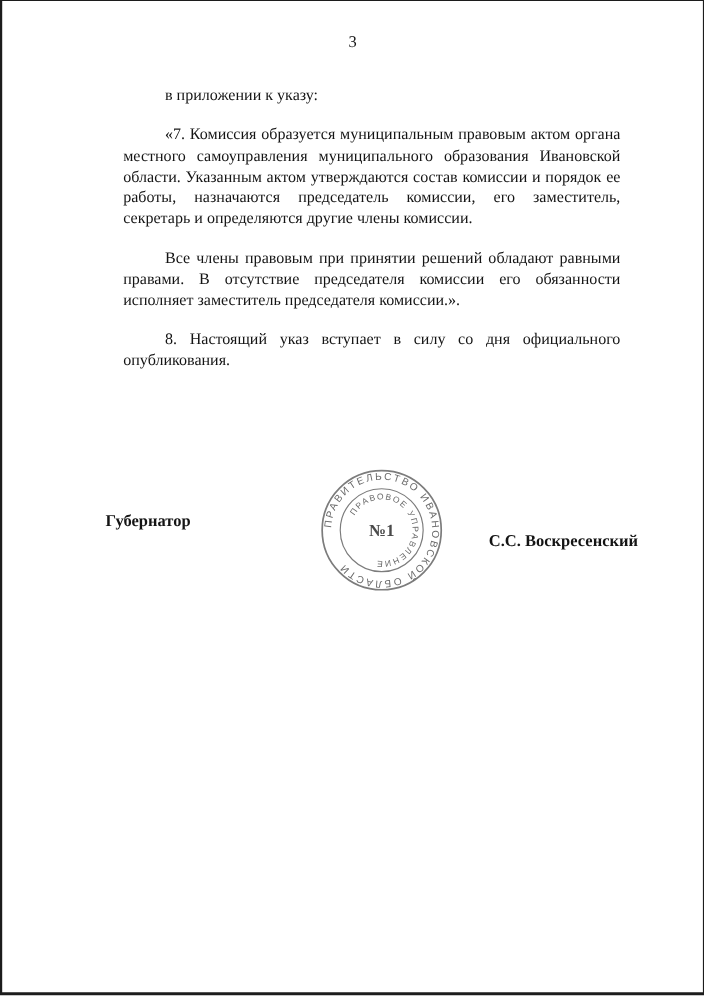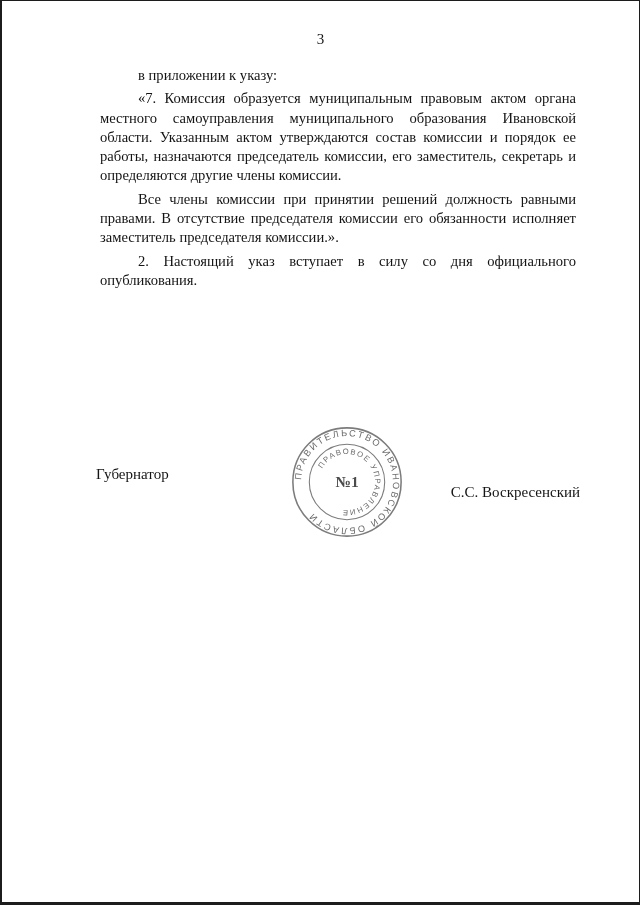--- a/index.html
+++ b/index.html
@@ -31,30 +31,30 @@
   .body-text {
     position: absolute;
     top: 61px;
     left: 94px;
     width: 484px;
     font-size: 14.6px;
     line-height: 19.3px;
     text-align: justify;
   }
   .body-text p {
-    margin: 4px;
+    margin: 16px;
     text-indent: 38px;
   }
   .signature-block {
     position: absolute;
     top: 464px;
     left: 94px;
     width: 484px;
     height: 42px;
-    font-weight: normal;
+    font-weight: bold;
     font-size: 15px;
     line-height: 19.5px;
   }
   .sig-left {
     position: absolute;
     left: 0;
     top: 0;
   }
   .sig-name {
     position: absolute;
@@ -90,22 +90,22 @@
 </head>
 <body>
 
 <div class="page">
 
   <div class="page-number">3</div>
 
   <div class="body-text">
     <p>в приложении к указу:</p>
     <p>«7. Комиссия образуется муниципальным правовым актом органа местного самоуправления муниципального образования Ивановской области. Указанным актом утверждаются состав комиссии и порядок ее работы, назначаются председатель комиссии, его заместитель, секретарь и определяются другие члены комиссии.</p>
-    <p>Все члены комиссии при принятии решений должность равными правами. В отсутствие председателя комиссии его обязанности исполняет заместитель председателя комиссии.».</p>
-    <p>2. Настоящий указ вступает в силу со дня официального опубликования.</p>
+    <p>Все члены правовым при принятии решений обладают равными правами. В отсутствие председателя комиссии его обязанности исполняет заместитель председателя комиссии.».</p>
+    <p>8. Настоящий указ вступает в силу со дня официального опубликования.</p>
   </div>
 
   <svg class="stamp" viewBox="0 0 120 120" aria-hidden="true">
     <defs>
       <path id="outerTextPath" d="M 60,60 m -47.5,0 a 47.5,47.5 0 1,1 95,0 a 47.5,47.5 0 1,1 -95,0" fill="none"></path>
       <path id="innerTextPath" d="M 60,60 m -29,0 a 29,29 0 1,1 58,0 a 29,29 0 1,1 -58,0" fill="none"></path>
     </defs>
     <circle cx="60" cy="60" r="56" fill="none" stroke-width="1.6" stroke="#6a6a6a"></circle>
     <circle cx="60" cy="60" r="39" fill="none" stroke-width="1.1" stroke="#6a6a6a"></circle>
     <text class="ring-text" fill="#555555">

